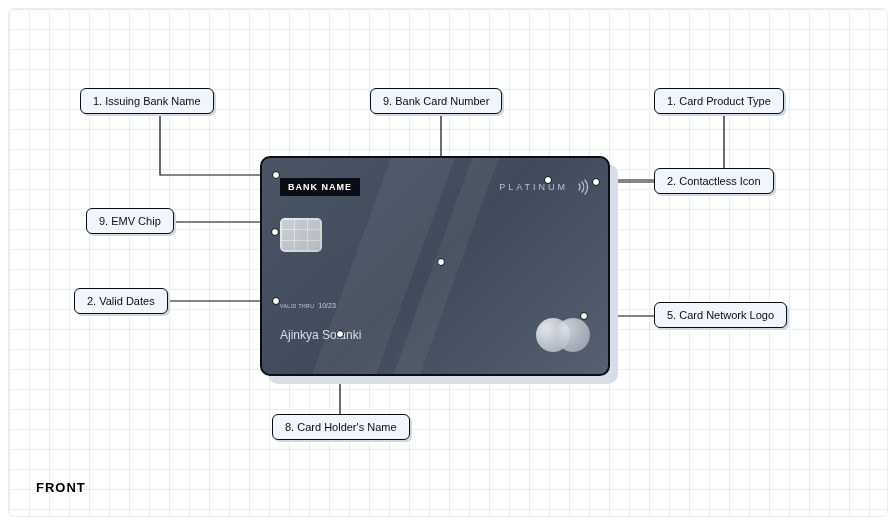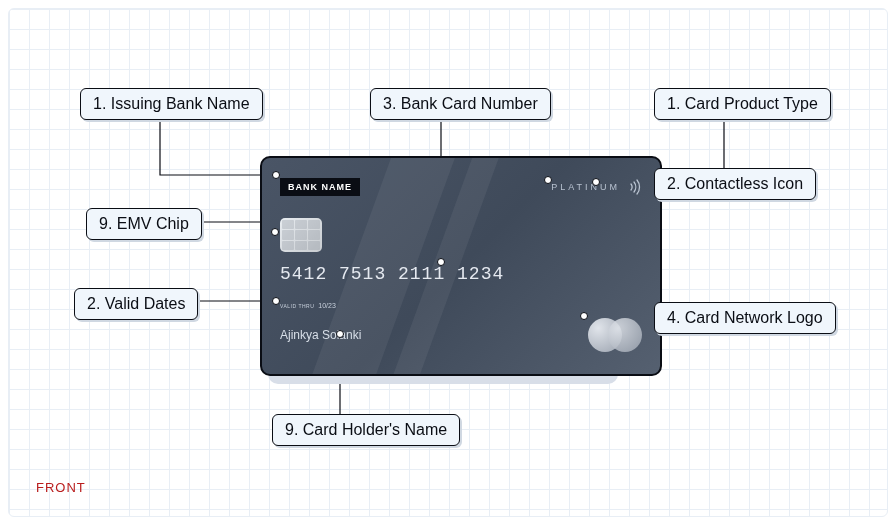--- a/index.html
+++ b/index.html
@@ -27,21 +27,21 @@
   top: 164px;
   width: 350px;
   height: 220px;
   background: #d8dee8;
   border-radius: 10px;
 }
 .card {
   position: absolute;
   left: 260px;
   top: 156px;
-  width: 402px;
+  width: 350px;
   height: 220px;
   background: linear-gradient(135deg, #4a5566 0%, #3f4a5a 50%, #556070 100%);
   border-radius: 10px;
   border: 2px solid #0a0d14;
   overflow: hidden;
 }
 .card-shine {
   position: absolute;
   top: -60px;
   left: 80px;
@@ -146,21 +146,21 @@
 }
 .network-logo .c1 { left: 0; }
 .network-logo .c2 { right: 0; opacity: 0.85; }
 
 .callout {
   position: absolute;
   background: #f0f6fc;
   border: 1.5px solid #0a0d14;
   border-radius: 6px;
   padding: 6px 12px;
-  font-size: 16px;
+  font-size: 11px;
   font-weight: 500;
   color: #0a0d14;
   box-shadow: 2px 2px 0 #d0d8e2;
   white-space: nowrap;
 }
 .dot {
   position: absolute;
   width: 8px;
   height: 8px;
   border: 1.5px solid #0a0d14;
@@ -178,23 +178,23 @@
 svg.lines path {
   stroke: #0a0d14;
   stroke-width: 1.2;
   fill: none;
 }
 .footer {
   position: absolute;
   left: 36px;
   bottom: 30px;
   font-size: 13px;
-  font-weight: 400;
+  font-weight: 700;
   letter-spacing: 1px;
-  color: #b91c1c;
+  color: #000000;
 }
 </style>
 </head>
 <body>
 
 <div class="grid-bg"></div>
 
 <svg class="lines">
   <path d="M 160 112 L 160 175 L 276 175"></path>
   <path d="M 441 112 L 441 262"></path>
@@ -222,42 +222,41 @@
     <div></div>
       <div></div>
       <div></div>
       <div></div>
       <div></div>
       <div></div>
       <div></div>
       <div></div>
       <div></div>
   </div>
-  <div class="card-number">5412 7513 2111 1234</div>
   <div class="valid-thru">
     <span class="label">VALID THRU</span><span>10/23</span>
   </div>
   <div class="holder-name">Ajinkya Solanki</div>
   <div class="network-logo">
     <div class="c1"></div>
       <div class="c2"></div>
   </div>
 </div>
 
 <div class="dot" style="left:276px;top:175px"></div>
 <div class="dot" style="left:441px;top:262px"></div>
 <div class="dot" style="left:548px;top:180px"></div>
 <div class="dot" style="left:275px;top:232px"></div>
 <div class="dot" style="left:596px;top:182px"></div>
 <div class="dot" style="left:584px;top:316px"></div>
 <div class="dot" style="left:276px;top:301px"></div>
 <div class="dot" style="left:340px;top:334px"></div>
 
 <div class="callout" style="left:80px;top:88px">1. Issuing Bank Name</div>
-<div class="callout" style="left:370px;top:88px">3.  Bank Card Number</div>
+<div class="callout" style="left:370px;top:88px">9.  Bank Card Number</div>
 <div class="callout" style="left:654px;top:88px">1. Card Product Type</div>
 <div class="callout" style="left:86px;top:208px">9. EMV Chip</div>
 <div class="callout" style="left:654px;top:168px">2. Contactless Icon</div>
-<div class="callout" style="left:654px;top:302px">4. Card Network Logo</div>
+<div class="callout" style="left:654px;top:302px">5. Card Network Logo</div>
 <div class="callout" style="left:74px;top:288px">2. Valid Dates</div>
-<div class="callout" style="left:272px;top:414px">9. Card Holder's Name</div>
+<div class="callout" style="left:272px;top:414px">8. Card Holder's Name</div>
 
 <div class="footer">FRONT</div>
 
 </body></html>

